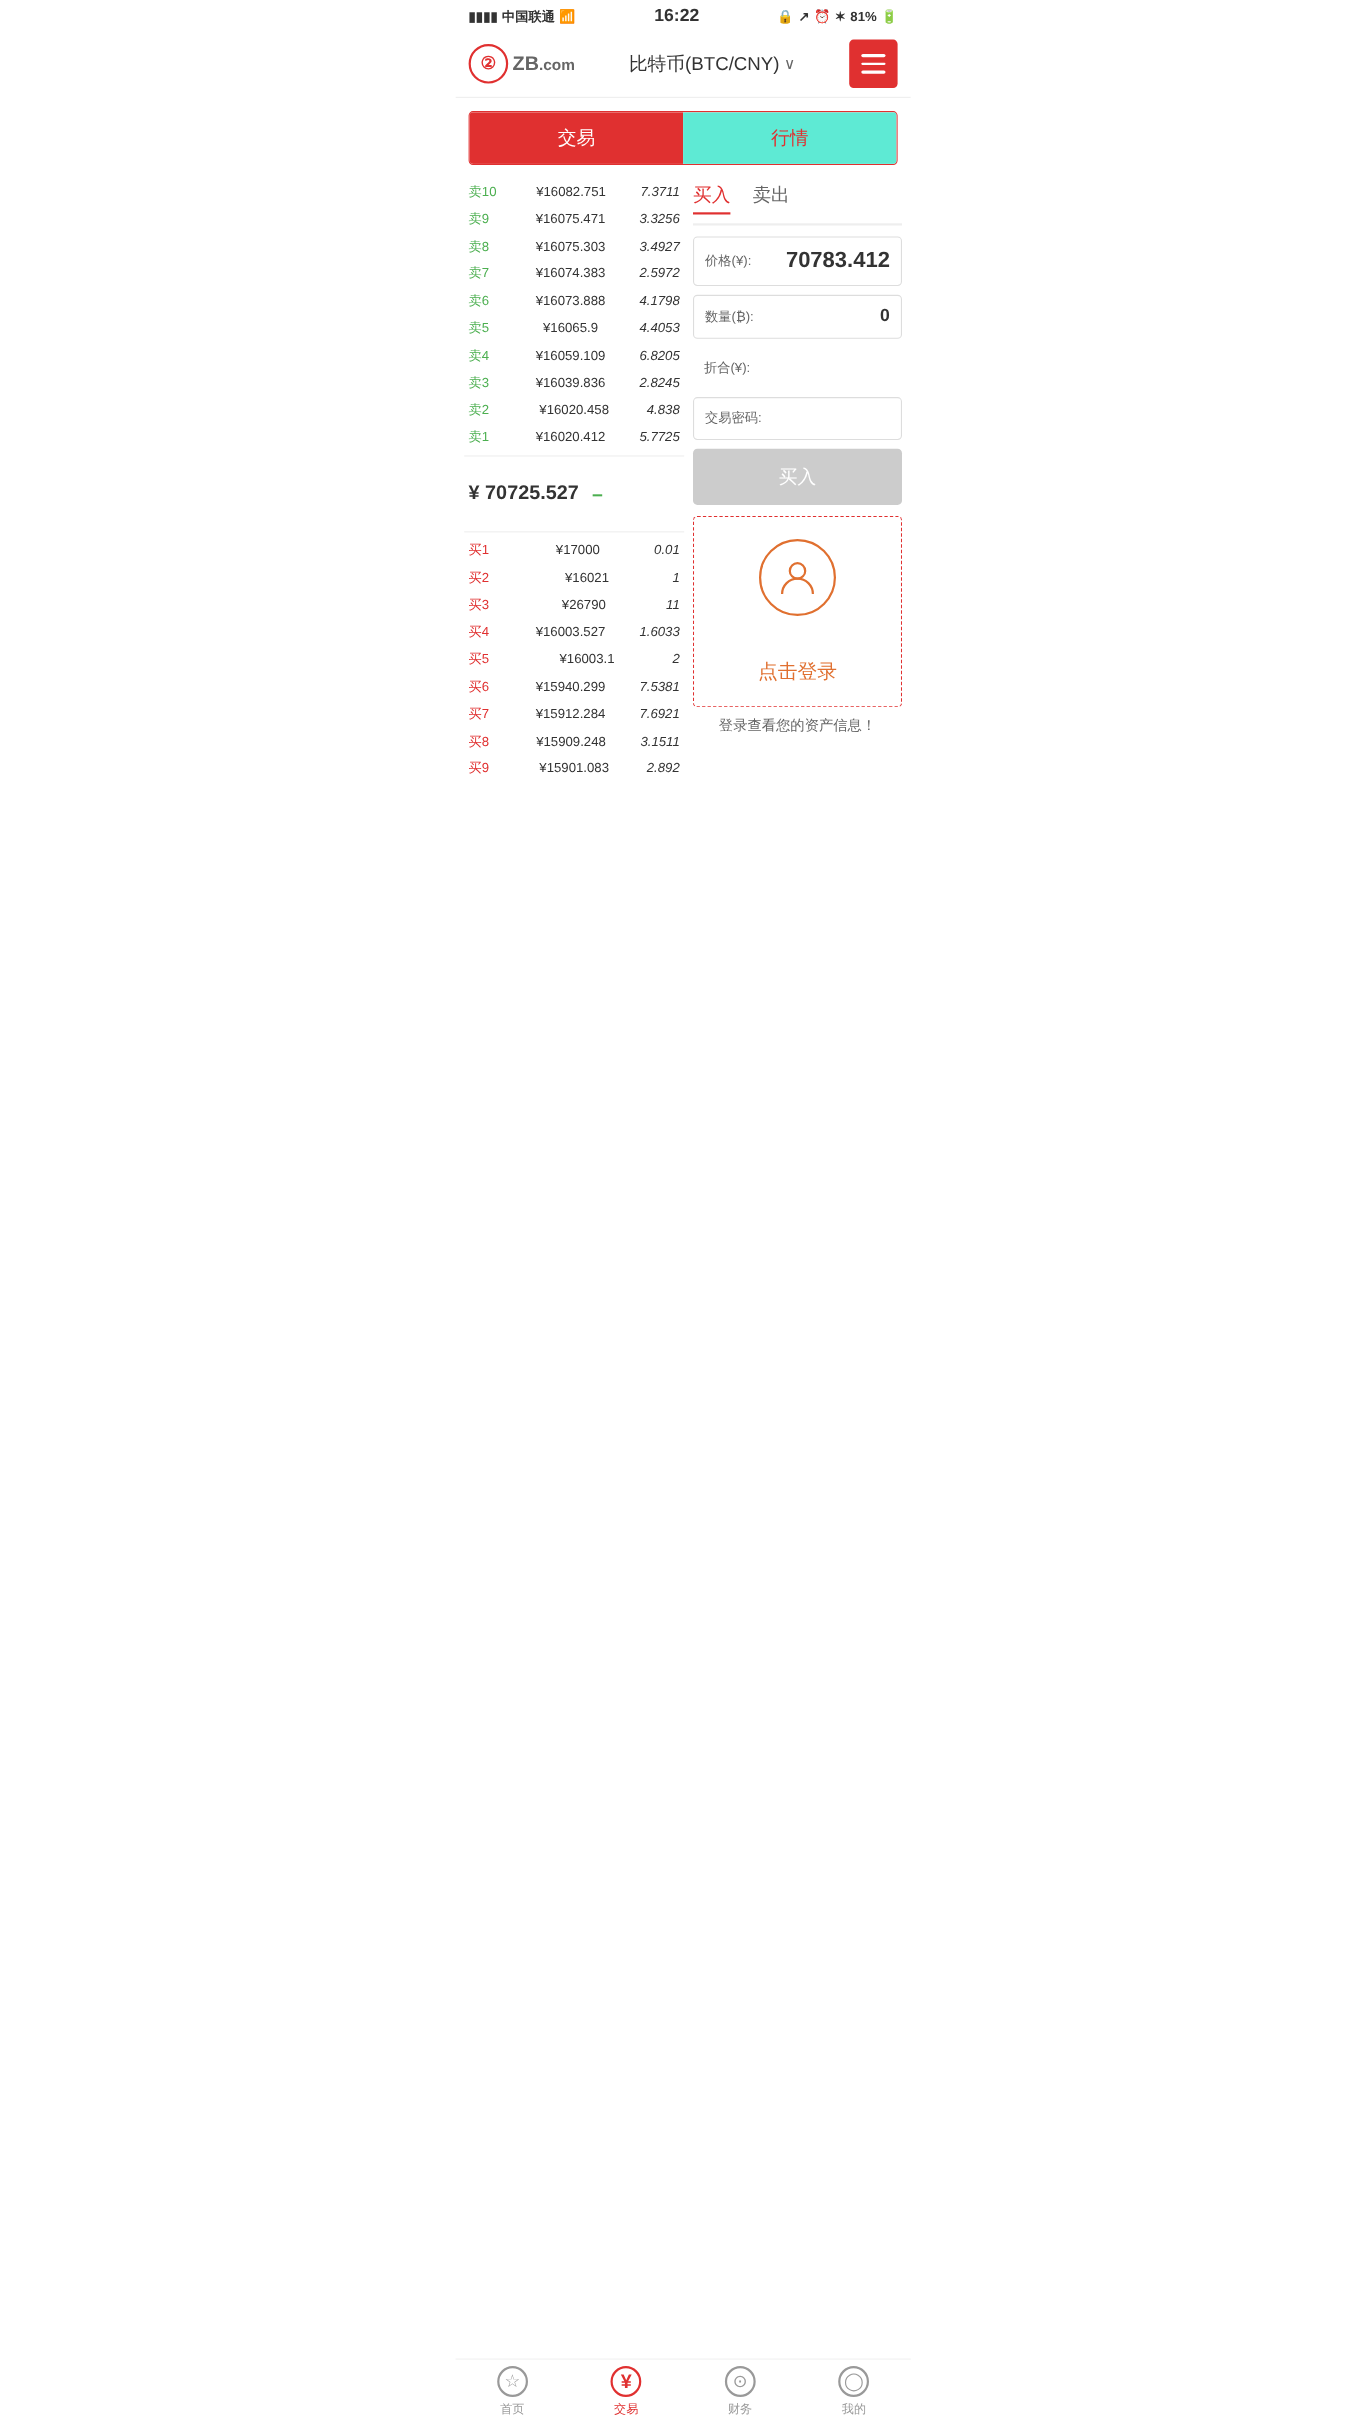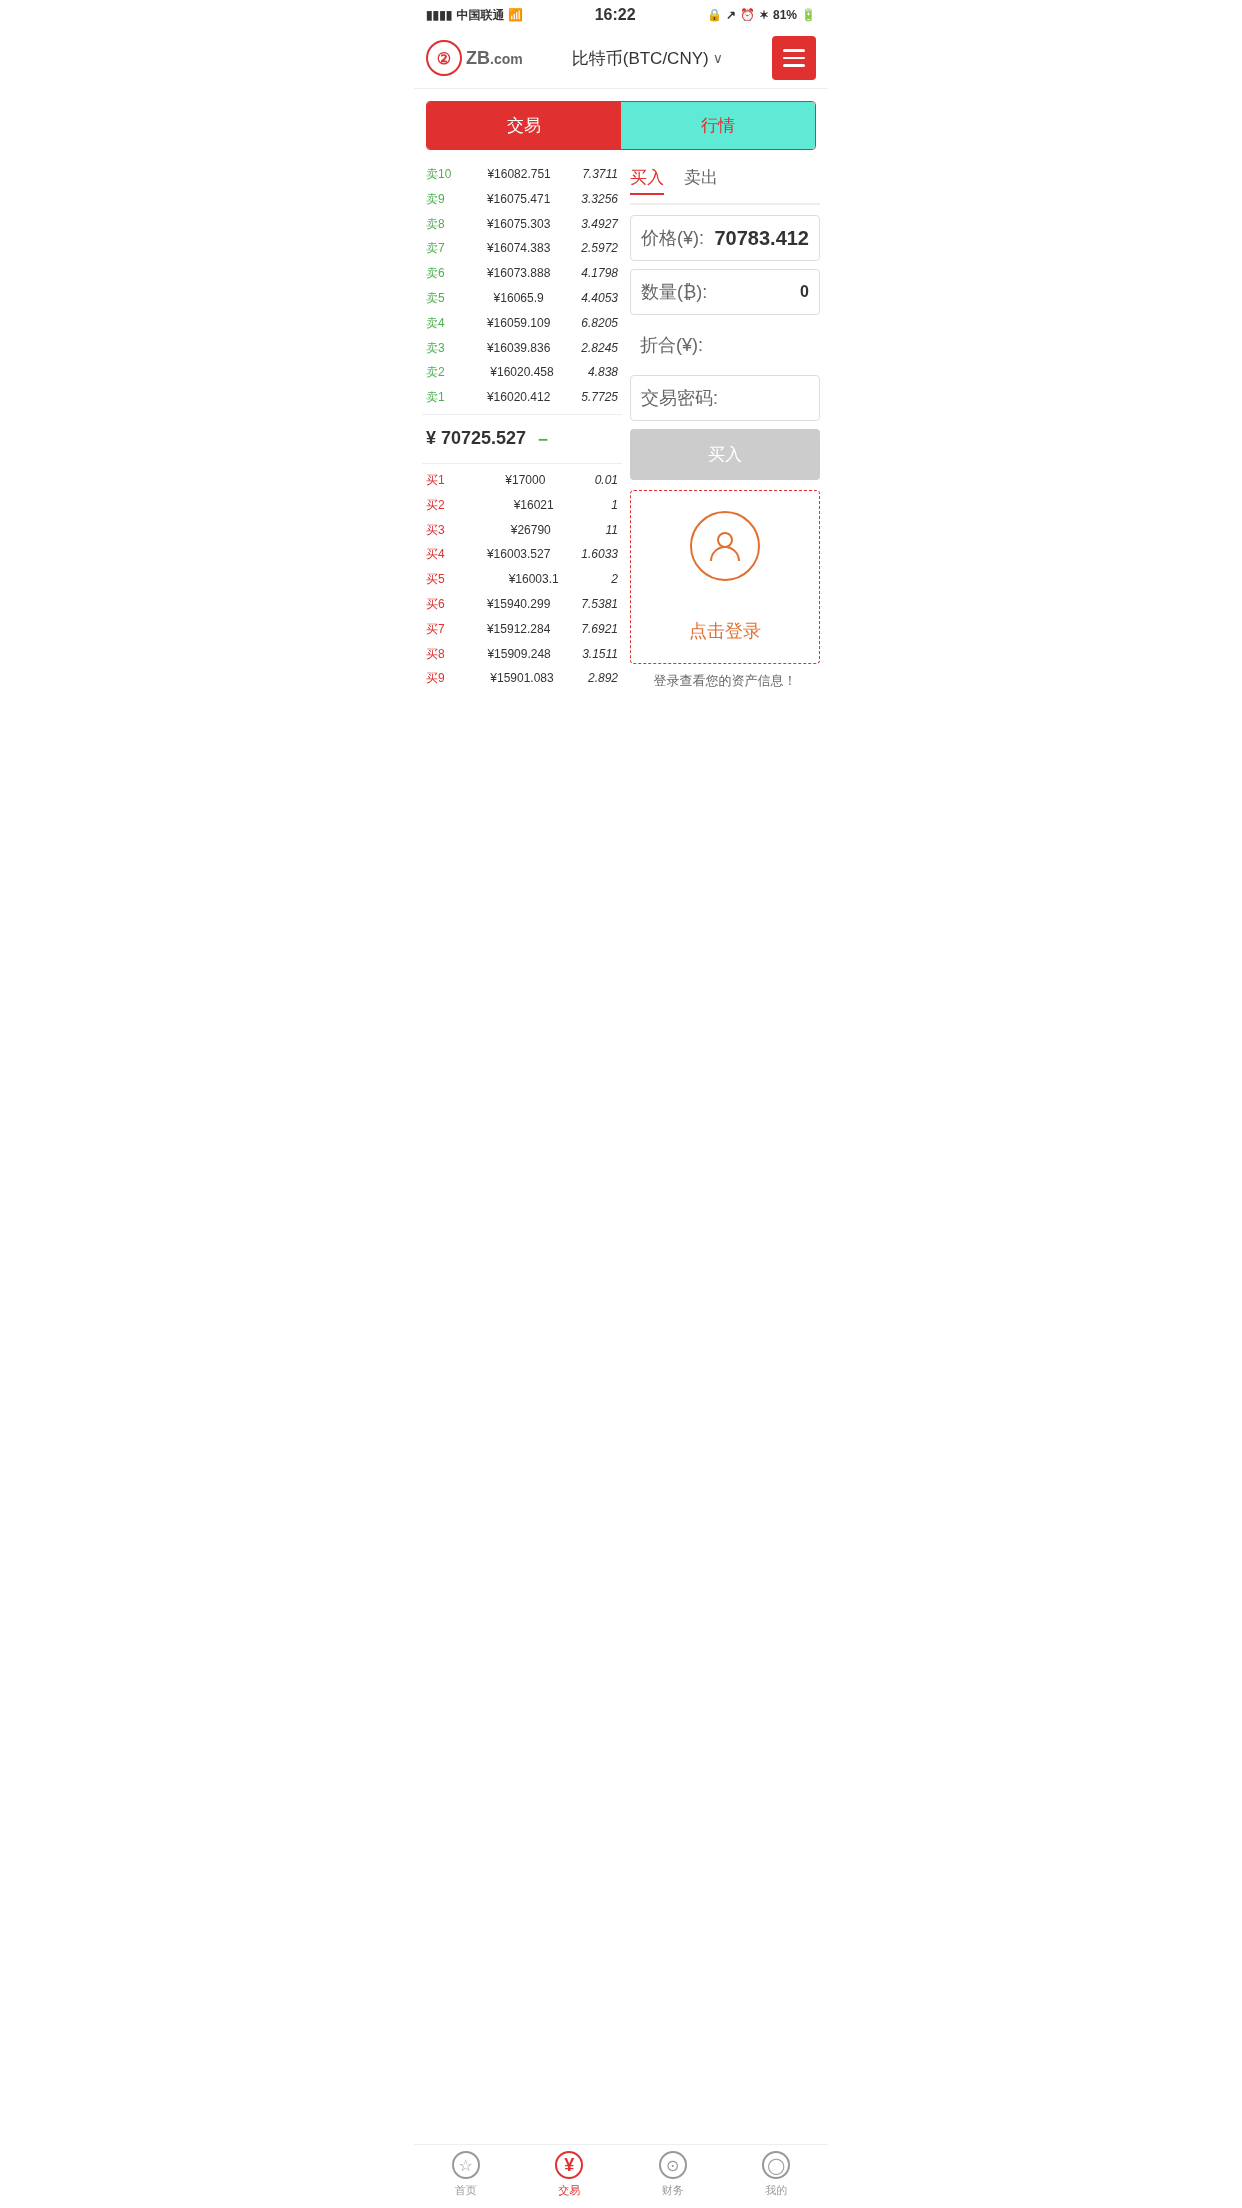--- a/index.html
+++ b/index.html
@@ -112,21 +112,21 @@
       line-height: 1.4;
     }
     .order-row .label { color: #4caf50; min-width: 30px; }
     .order-row .label.buy { color: #e03030; }
     .order-row .price { color: #333; }
     .order-row .amount { color: #333; text-align: right; font-style: italic; }
 
     .current-price {
       display: flex;
       align-items: center;
-      padding: 12px 4px;
+      padding: 22px 4px;
       gap: 8px;
       border-top: 1px solid #eee;
       border-bottom: 1px solid #eee;
       margin: 4px 0;
     }
     .current-price .price-val {
       font-size: 18px; font-weight: bold; color: #333;
     }
     .current-price .minus {
       font-size: 18px; color: #4caf50; font-weight: bold;
@@ -161,21 +161,21 @@
     
     .field-row {
       border: 1px solid #ddd;
       border-radius: 4px;
       padding: 10px 10px;
       margin-bottom: 8px;
       display: flex;
       align-items: center;
       justify-content: space-between;
     }
-    .field-label { color: #666; font-size: 18px; white-space: nowrap; }
+    .field-label { color: #666; font-size: 12px; white-space: nowrap; }
     .field-value { font-size: 20px; font-weight: bold; color: #333; }
     .field-value-sm { font-size: 16px; font-weight: bold; color: #333; }
 
     .field-row-plain {
       padding: 10px 10px;
       margin-bottom: 8px;
       display: flex;
       align-items: center;
     }
 

